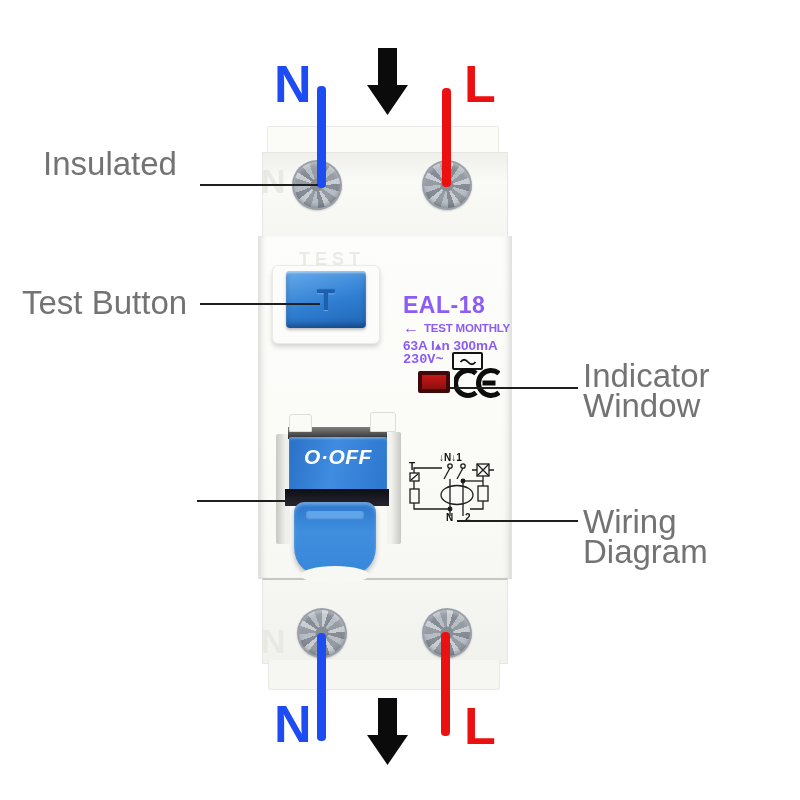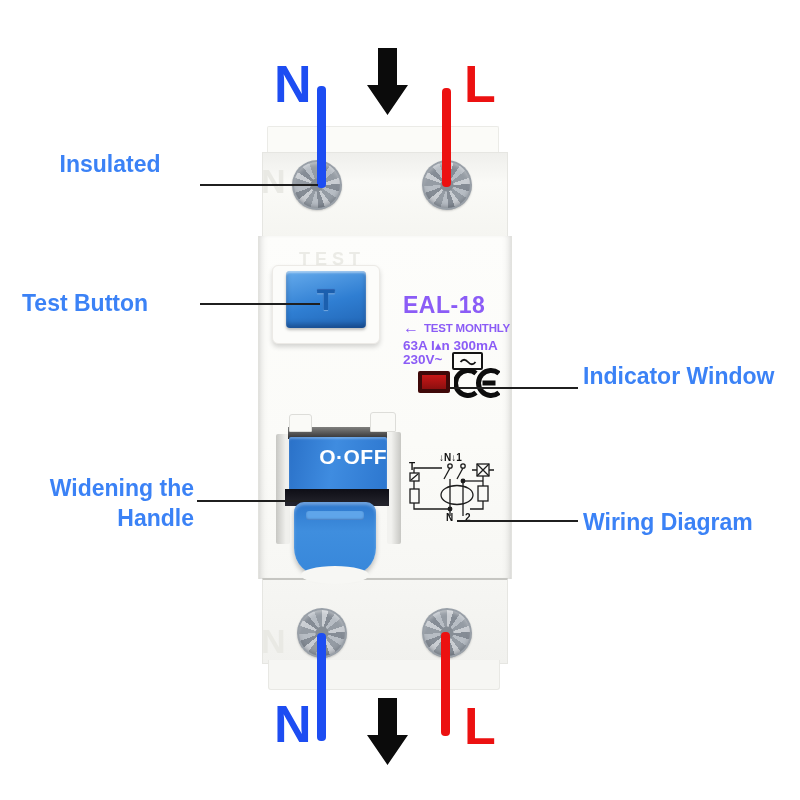--- a/index.html
+++ b/index.html
@@ -53,55 +53,55 @@
      text-align:center;line-height:57px;font-size:30px;font-weight:bold;color:#1b5fae;
      text-shadow:0 1px 1px rgba(255,255,255,.35), 0 -1px 1px rgba(0,0,80,.3);}
 
   
   .ink{color:#8b5cf6;position:absolute;z-index:4;}
   .model{left:403px;top:292px;font-size:23px;font-weight:bold;letter-spacing:.5px;}
   .monthly{left:403px;top:321px;display:flex;align-items:center;gap:5px;}
   .monthly .arr{font-size:16px;font-weight:900;line-height:14px;}
   .monthly .txt{font-size:11.5px;font-weight:bold;letter-spacing:-.2px;}
   .rating{left:403px;top:337px;font-size:13.5px;font-weight:bold;}
-  .voltage{left:403px;top:352px;font-size:13.5px;font-weight:bold;}
+  .voltage{left:403px;top:352px;font-size:13.5px;font-weight:bold;font-family:Liberation Mono, monospace;}
   .sinebox{left:452px;top:352px;width:27px;height:14px;border:2px solid #141414;border-radius:2px;
      display:flex;align-items:center;justify-content:center;}
   .specs{left:403px;top:418px;font-size:13.5px;font-weight:bold;line-height:15.4px;white-space:nowrap;}
 
   .indicator{position:absolute;left:418px;top:371px;width:32px;height:22px;background:#3f0909;border-radius:2px;z-index:5;}
   .indicator .glass{position:absolute;left:4px;top:4px;right:4px;bottom:4px;
      background:linear-gradient(180deg,#c81616,#8c0f0f);}
 
   
   .rail{position:absolute;z-index:3;border-radius:2px;}
   .rail.left{left:276px;top:434px;width:14px;height:110px;background:linear-gradient(90deg,#c7c7c3,#f0f0ed 70%);}
   .rail.right{left:387px;top:432px;width:14px;height:112px;background:linear-gradient(270deg,#c7c7c3,#f2f2ef 70%);}
   .tab{position:absolute;background:#fafaf7;border:1px solid #ddddd9;border-radius:3px 3px 1px 1px;z-index:4;}
   .slot{position:absolute;left:288px;top:427px;width:99px;height:12px;
      background:linear-gradient(180deg,#80807e,#2e2e30);z-index:3;}
   .rocker{position:absolute;left:289px;top:437px;width:98px;height:54px;border-radius:2px;z-index:4;
      background:linear-gradient(100deg,#2a71c8,#3f8ce0 45%,#2d77cf);
      box-shadow:inset 0 2px 2px rgba(255,255,255,.25);
-     text-align:right;padding-top:8px;box-sizing:border-box;
-     font-size:21px;font-weight:bold;color:#ffffff;letter-spacing:.5px;}
+     text-align:center;padding-top:8px;box-sizing:border-box;
+     font-size:21px;font-weight:bold;color:#ffffff;letter-spacing:.5px;font-style:italic;}
   .gap{position:absolute;left:285px;top:489px;width:104px;height:17px;
      background:linear-gradient(180deg,#0e0e16,#26262e);z-index:4;}
   .widen{position:absolute;left:294px;top:502px;width:82px;height:74px;z-index:5;
      background:linear-gradient(180deg,#2d77cc,#3f8ede 40%,#3787da);
      border-radius:10px 10px 28px 28px;
      box-shadow:inset 0 3px 3px rgba(255,255,255,.3), 0 3px 5px rgba(0,0,0,.25);}
   .notch{position:absolute;left:306px;top:511px;width:58px;height:9px;background:#5fa5ea;border-radius:3px;
      box-shadow:inset 0 -1px 2px rgba(0,0,60,.25);z-index:6;}
   .bottom-cut{position:absolute;left:301px;top:566px;width:68px;height:18px;background:#f7f7f4;
      border-radius:50%;z-index:6;}
 
   
   .leader{position:absolute;border-top:2px solid #1f1f1f;z-index:8;}
-  .note{position:absolute;color:#3b82f6;font-weight:bold;font-size:23px;line-height:30px;z-index:8;}
+  .note{position:absolute;color:#737373;font-weight:normal;font-size:33px;line-height:30px;z-index:8;}
 
   svg text{font-family:"Liberation Sans","DejaVu Sans",sans-serif;}
 </style>
 </head>
 <body>
 
 <div class="stage">
 
   <div class="body-part top-cap"></div>
   <div class="body-part top-terminal"></div>
@@ -215,19 +215,15 @@
   <div class="leader" style="left:197px;top:500px;width:121px;"></div>
   <div class="leader" style="left:457px;top:520px;width:121px;"></div>
 
   <div class="note" style="left:22px;top:149px;width:176px;text-align:center;">
     <div>Insulated</div>
   </div>
   <div class="note" style="left:22px;top:288px;width:176px;text-align:left;">Test Button</div>
   <div class="note" style="left:583px;top:361px;">
     <div>Indicator Window</div>
   </div>
-  <div class="note" style="left:22px;top:473px;width:172px;text-align:right;">
-    <div>Widening the</div>
-    <div>Handle</div>
-  </div>
   <div class="note" style="left:583px;top:507px;">Wiring Diagram</div>
 
 </div>
 
 </body></html>

